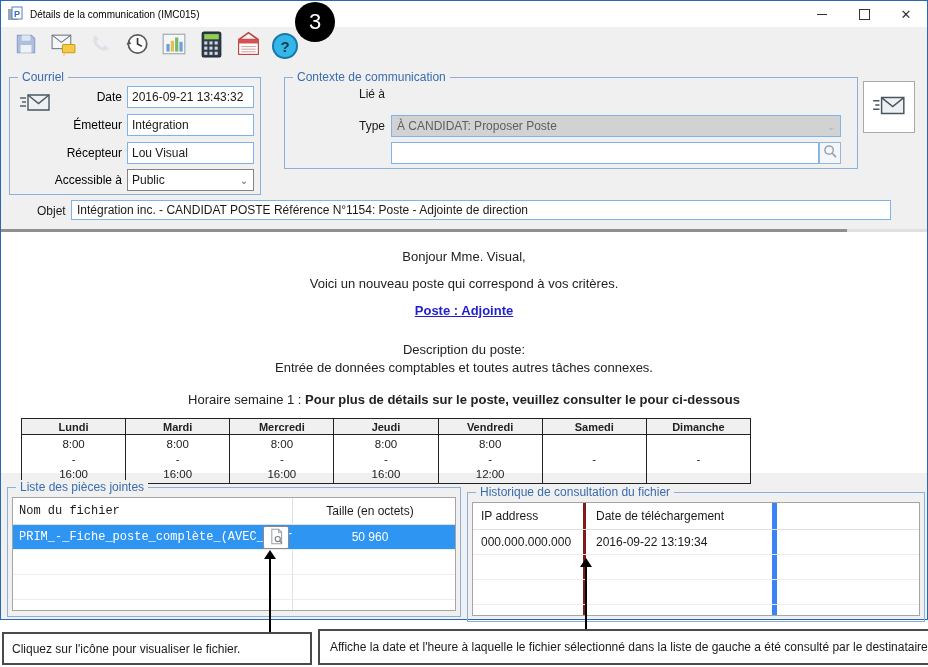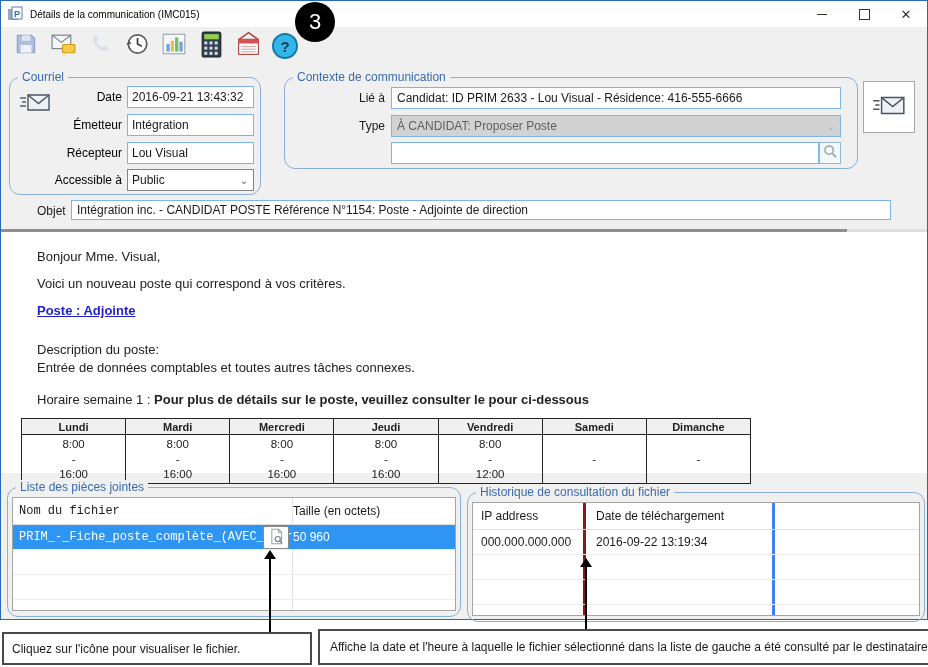--- a/index.html
+++ b/index.html
@@ -20,21 +20,21 @@
   .max-glyph{width:9px;height:9px;border:1px solid #333;display:block;}
   .close-glyph{font-size:13px;color:#333;line-height:1;}
   
   .toolbar{position:absolute;left:10px;top:30px;display:flex;gap:7px;}
   .tool-btn{width:30px;height:30px;display:flex;align-items:center;justify-content:center;}
   .help-circle{width:22px;height:22px;border-radius:50%;background:#35b6e8;border:2px solid #1679ab;
     color:#0d3b54;font-weight:bold;font-size:15px;display:flex;align-items:center;justify-content:center;}
   .badge{position:absolute;left:295px;top:2px;width:40px;height:40px;border-radius:50%;background:#000;
     color:#fff;font-size:22px;display:flex;align-items:center;justify-content:center;z-index:50;}
   
-  .group{position:absolute;border:1px solid #8ab0d8;border-radius:11px;}
+  .group{position:absolute;border:1px solid #8ab0d8;border-radius:0;}
   .group-label{position:absolute;top:-8px;left:8px;background:#f0f0f0;padding:0 4px;
     color:#3a6cb0;font-size:12px;line-height:14px;white-space:nowrap;}
   
   .g-courriel{left:8px;top:76px;width:250px;height:116px;}
   .mail-icon-left{position:absolute;left:8px;top:12px;}
   .field-row{position:absolute;left:0;display:flex;align-items:center;width:100%;}
   .field-label{flex:0 0 112px;text-align:right;font-size:12px;padding-right:5px;color:#000;}
   .field-box{height:18px;border:1px solid #7eb4ea;background:#fff;font-size:12px;
     padding:1px 4px;line-height:18px;flex:1;margin-right:6px;white-space:nowrap;overflow:hidden;}
   .combo{display:flex;align-items:center;border:1px solid #848484;background:#fff;height:20px;
@@ -57,47 +57,47 @@
     border:1px solid #a9a9a9;display:flex;align-items:center;justify-content:center;}
   
   .objet-label{position:absolute;left:36px;top:203px;font-size:12px;}
   .objet-box{position:absolute;left:70px;top:199px;width:808px;height:18px;border:1px solid #7eb4ea;
     background:#fff;font-size:12px;line-height:18px;padding:0 5px;white-space:nowrap;overflow:hidden;}
   
   .body-panel{position:absolute;left:0;top:228px;width:926px;height:244px;background:#fff;}
   .body-scrollhint{position:absolute;left:0;top:0;height:3px;background:#8f8f8f;width:846px;}
   .body-scrollhint2{position:absolute;left:846px;top:0;height:3px;background:#e0e0e0;width:80px;}
   .body-content{padding:20px 20px 0;font-size:13px;color:#222;}
-  .body-line{margin:0 0 0 16px;}
+  .body-line{margin:0 0 0 0;text-align:center;}
   .mt12{margin-top:12px;} .mt24{margin-top:24px;} .mt2{margin-top:3px;} .mt16{margin-top:17px;}
   .body-link{color:#1f1fcf;font-weight:bold;text-decoration:underline;cursor:pointer;}
   .sched-bold{font-weight:bold;}
   
   .sched-table{border-collapse:collapse;margin-top:11px;width:730px;table-layout:fixed;}
   .sched-table th{border:1px solid #222;background:#f0f0f0;font-size:11px;font-weight:bold;
     height:15px;padding:0;}
   .sched-table td{border:1px solid #222;font-size:11.5px;text-align:center;vertical-align:middle;
     height:48px;padding:0;}
   .sched-table td div{line-height:15px;height:15px;}
   
   .g-attach{left:6px;top:486px;width:452px;height:128px;}
   .g-history{left:466px;top:491px;width:456px;height:128px;}
   .inner-panel{position:absolute;left:4px;top:9px;right:4px;bottom:5px;background:#fff;
     border:1px solid #a5a5a5;overflow:hidden;}
   .tbl-header{display:flex;height:26px;border-bottom:1px solid #e0e0e0;align-items:center;font-size:12px;}
   .tbl-row{display:flex;height:24px;align-items:center;font-size:12px;border-bottom:1px solid #ededed;}
   .tbl-row.empty{color:transparent;}
   .sel-row{background:#2f95f2;color:#fff;position:relative;}
   .att-name-col{flex:0 0 273px;padding-left:6px;white-space:nowrap;overflow:hidden;border-right:1px solid #e0e0e0;height:100%;display:flex;align-items:center;font-family:Liberation Mono, monospace;}
-  .att-size-col{flex:1;text-align:left;padding-right:8px;}
+  .att-size-col{flex:1;text-align:center;padding-right:8px;}
   .sel-row .att-name-col{border-right:1px solid #2f95f2;}
   .view-btn{position:absolute;left:250px;top:1px;width:24px;height:21px;background:#fff;
     border:1px solid #8a8a8a;border-radius:2px;display:flex;align-items:center;justify-content:center;}
   .hist-ip-col{flex:0 0 102px;padding-left:8px;border-right:3px solid #7f1d1d;height:100%;display:flex;align-items:center;}
-  .hist-date-col{flex:0 0 176px;padding-left:10px;border-right:3px solid #3b82f6;height:100%;display:flex;align-items:center;}
+  .hist-date-col{flex:0 0 176px;padding-left:10px;border-right:5px solid #3b82f6;height:100%;display:flex;align-items:center;}
   .hist-rest{flex:1;}
   
   .callout{position:absolute;background:#fff;border:2px solid #4a4a4a;font-size:12px;
     display:flex;align-items:center;}
   .callout-left{left:2px;top:632px;width:298px;height:29px;padding-left:8px;}
   .callout-right{left:318px;top:629px;width:602px;height:32px;padding-left:10px;}
   .arrow-up{position:absolute;width:12px;}
   .arrow-up .shaft{position:absolute;left:5px;top:7px;width:1.5px;background:#000;}
   .arrow-up .head{position:absolute;left:0;top:0;width:0;height:0;
     border-left:6px solid transparent;border-right:6px solid transparent;border-bottom:9px solid #000;}
@@ -249,21 +249,20 @@
         <span class="combo-text">Public</span>
         <span class="chev">⌄</span>
       </div>
     </div>
   </div>
 
   <div class="group g-contexte">
     <span class="group-label">Contexte de communication</span>
     <div class="ctx-row" style="top:9px;">
       <span class="ctx-label">Lié à</span>
-      <div class="ctx-box">Candidat: ID PRIM 2633 - Lou Visual - Résidence: 416-555-6666</div>
     </div>
     <div class="ctx-row" style="top:37px;">
       <span class="ctx-label">Type</span>
       <div class="ctx-combo">
         <span class="combo-text">À CANDIDAT: Proposer Poste</span>
         <span class="chev" style="color:#9ab6d6;">⌄</span>
       </div>
     </div>
     <div class="ctx-row ctx-search-row" style="top:64px;">
       <span class="ctx-label"></span>

